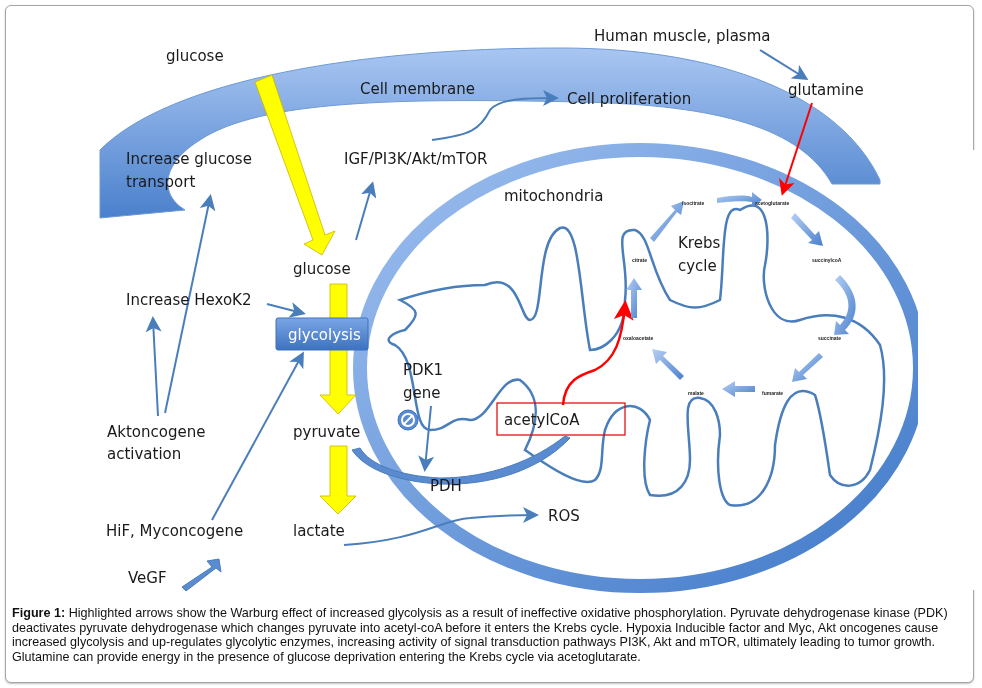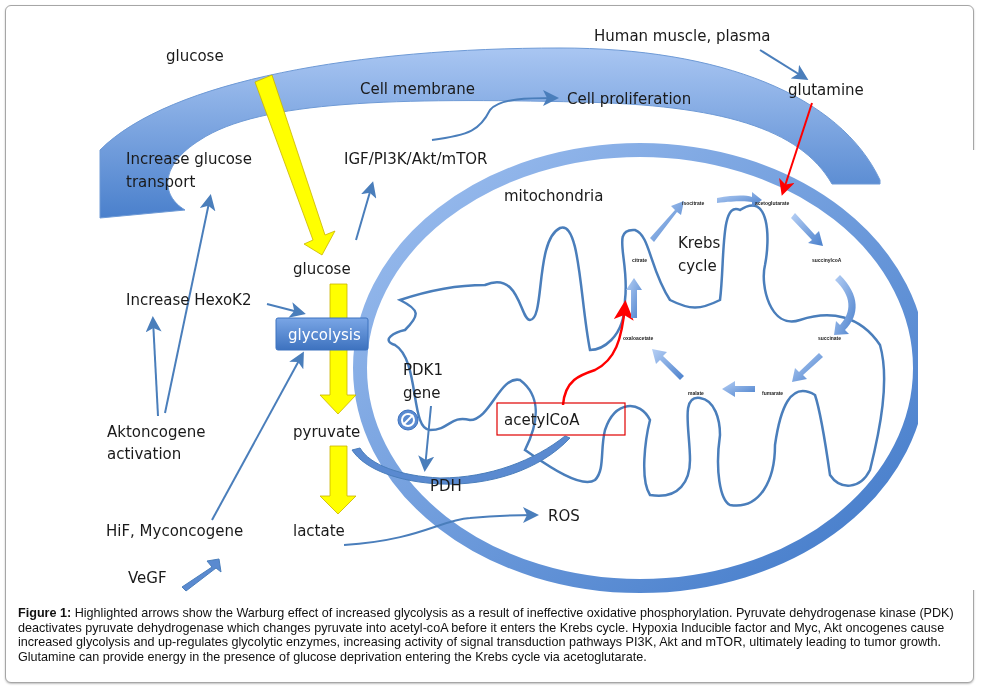--- a/index.html
+++ b/index.html
@@ -2,21 +2,21 @@
 <html><head>
 <meta charset="utf-8">
 <style>
   html, body { margin: 0; padding: 0; background: #ffffff; }
   body { width: 982px; height: 688px; position: relative; overflow: hidden; font-family: "DejaVu Sans", sans-serif; }
   .frame { position: absolute; left: 5px; top: 5px; width: 967px; height: 676px; border: 1px solid #a6a6a6; border-radius: 6px; background: #fff; box-shadow: 0 1px 2px rgba(0,0,0,0.25); }
   svg.diagram { position: absolute; left: 0; top: 0; }
   .lbl { font-family: "DejaVu Sans", sans-serif; font-size: 15px; fill: #1a1a1a; }
   .lbl-small { font-family: "Liberation Sans", sans-serif; font-size: 5px; font-weight: bold; fill: #222; }
   .lbl-white { font-family: "DejaVu Sans", sans-serif; font-size: 15px; fill: #ffffff; }
-  .caption { position: absolute; left: 18px; top: 606px; width: 950px; font-family: "Liberation Sans", sans-serif; font-size: 12.6px; line-height: 14.5px; color: #111; }
+  .caption { position: absolute; left: 12px; top: 606px; width: 950px; font-family: "Liberation Sans", sans-serif; font-size: 12.6px; line-height: 14.5px; color: #111; }
   .caption b { font-weight: bold; }
 </style>
 </head>
 <body>
 
 <div class="frame"></div>
 
 <svg class="diagram" width="982" height="688" viewBox="0 0 982 688">
   <defs>
     <linearGradient id="memGrad" x1="0" y1="0" x2="0" y2="1">

